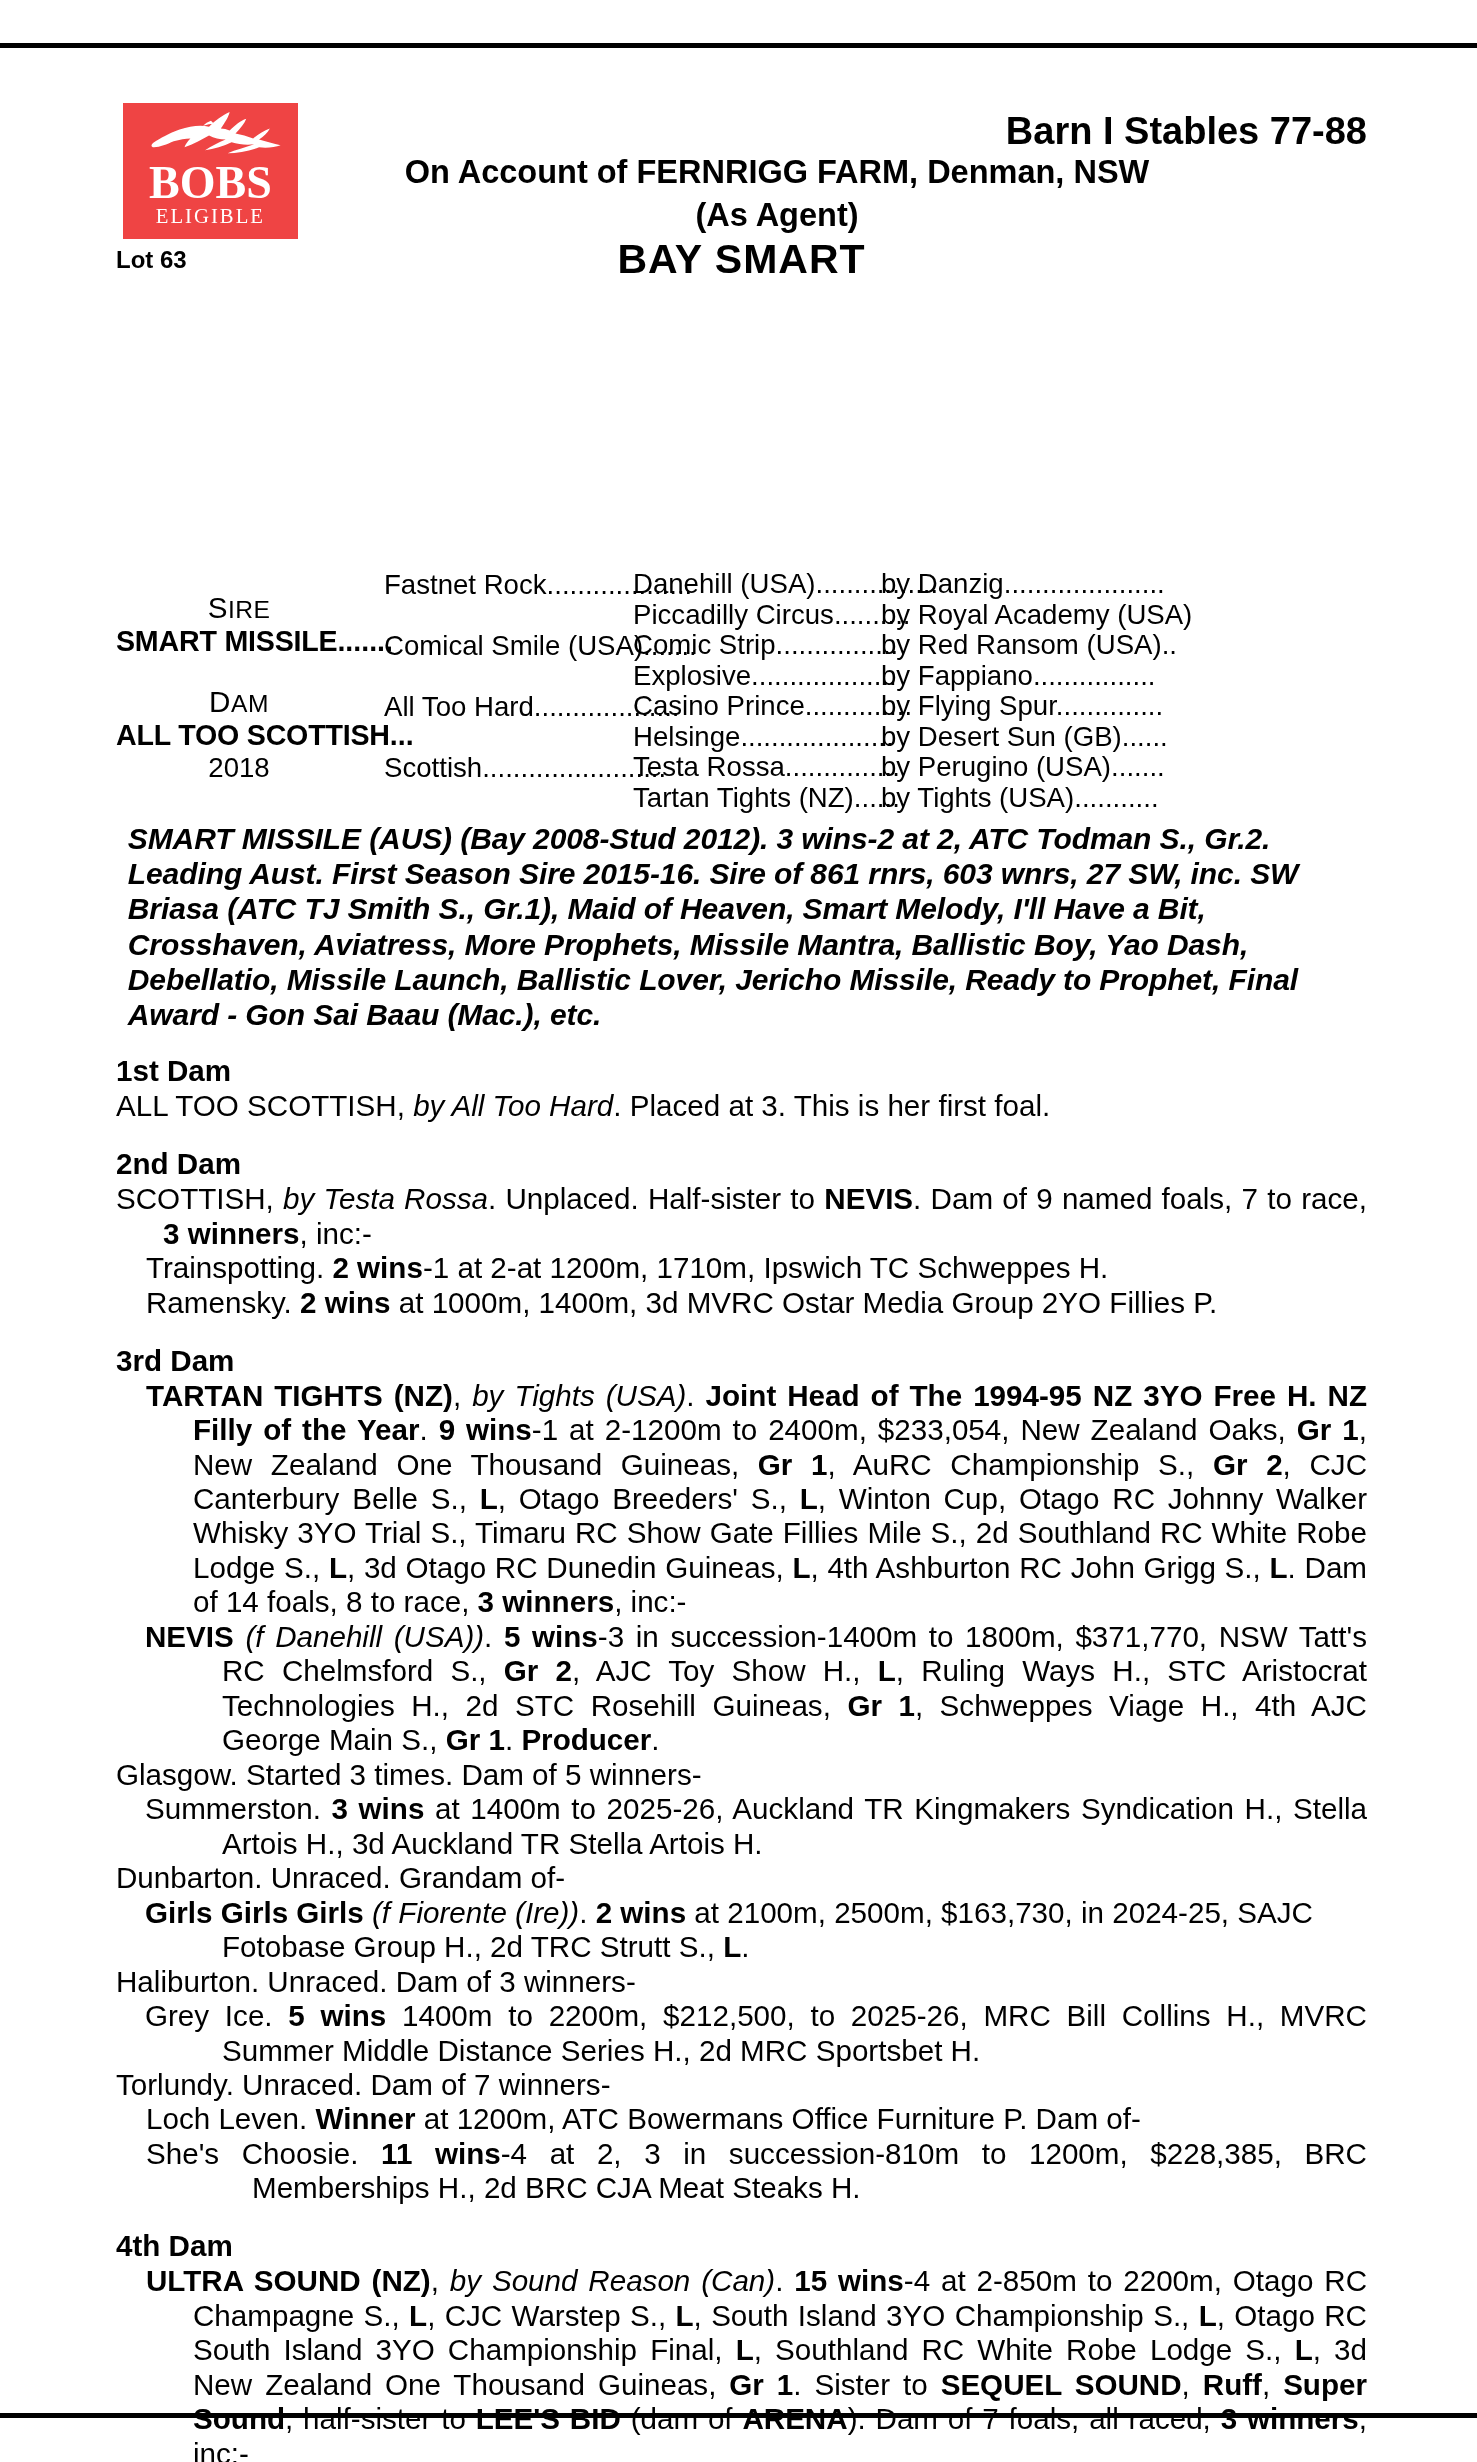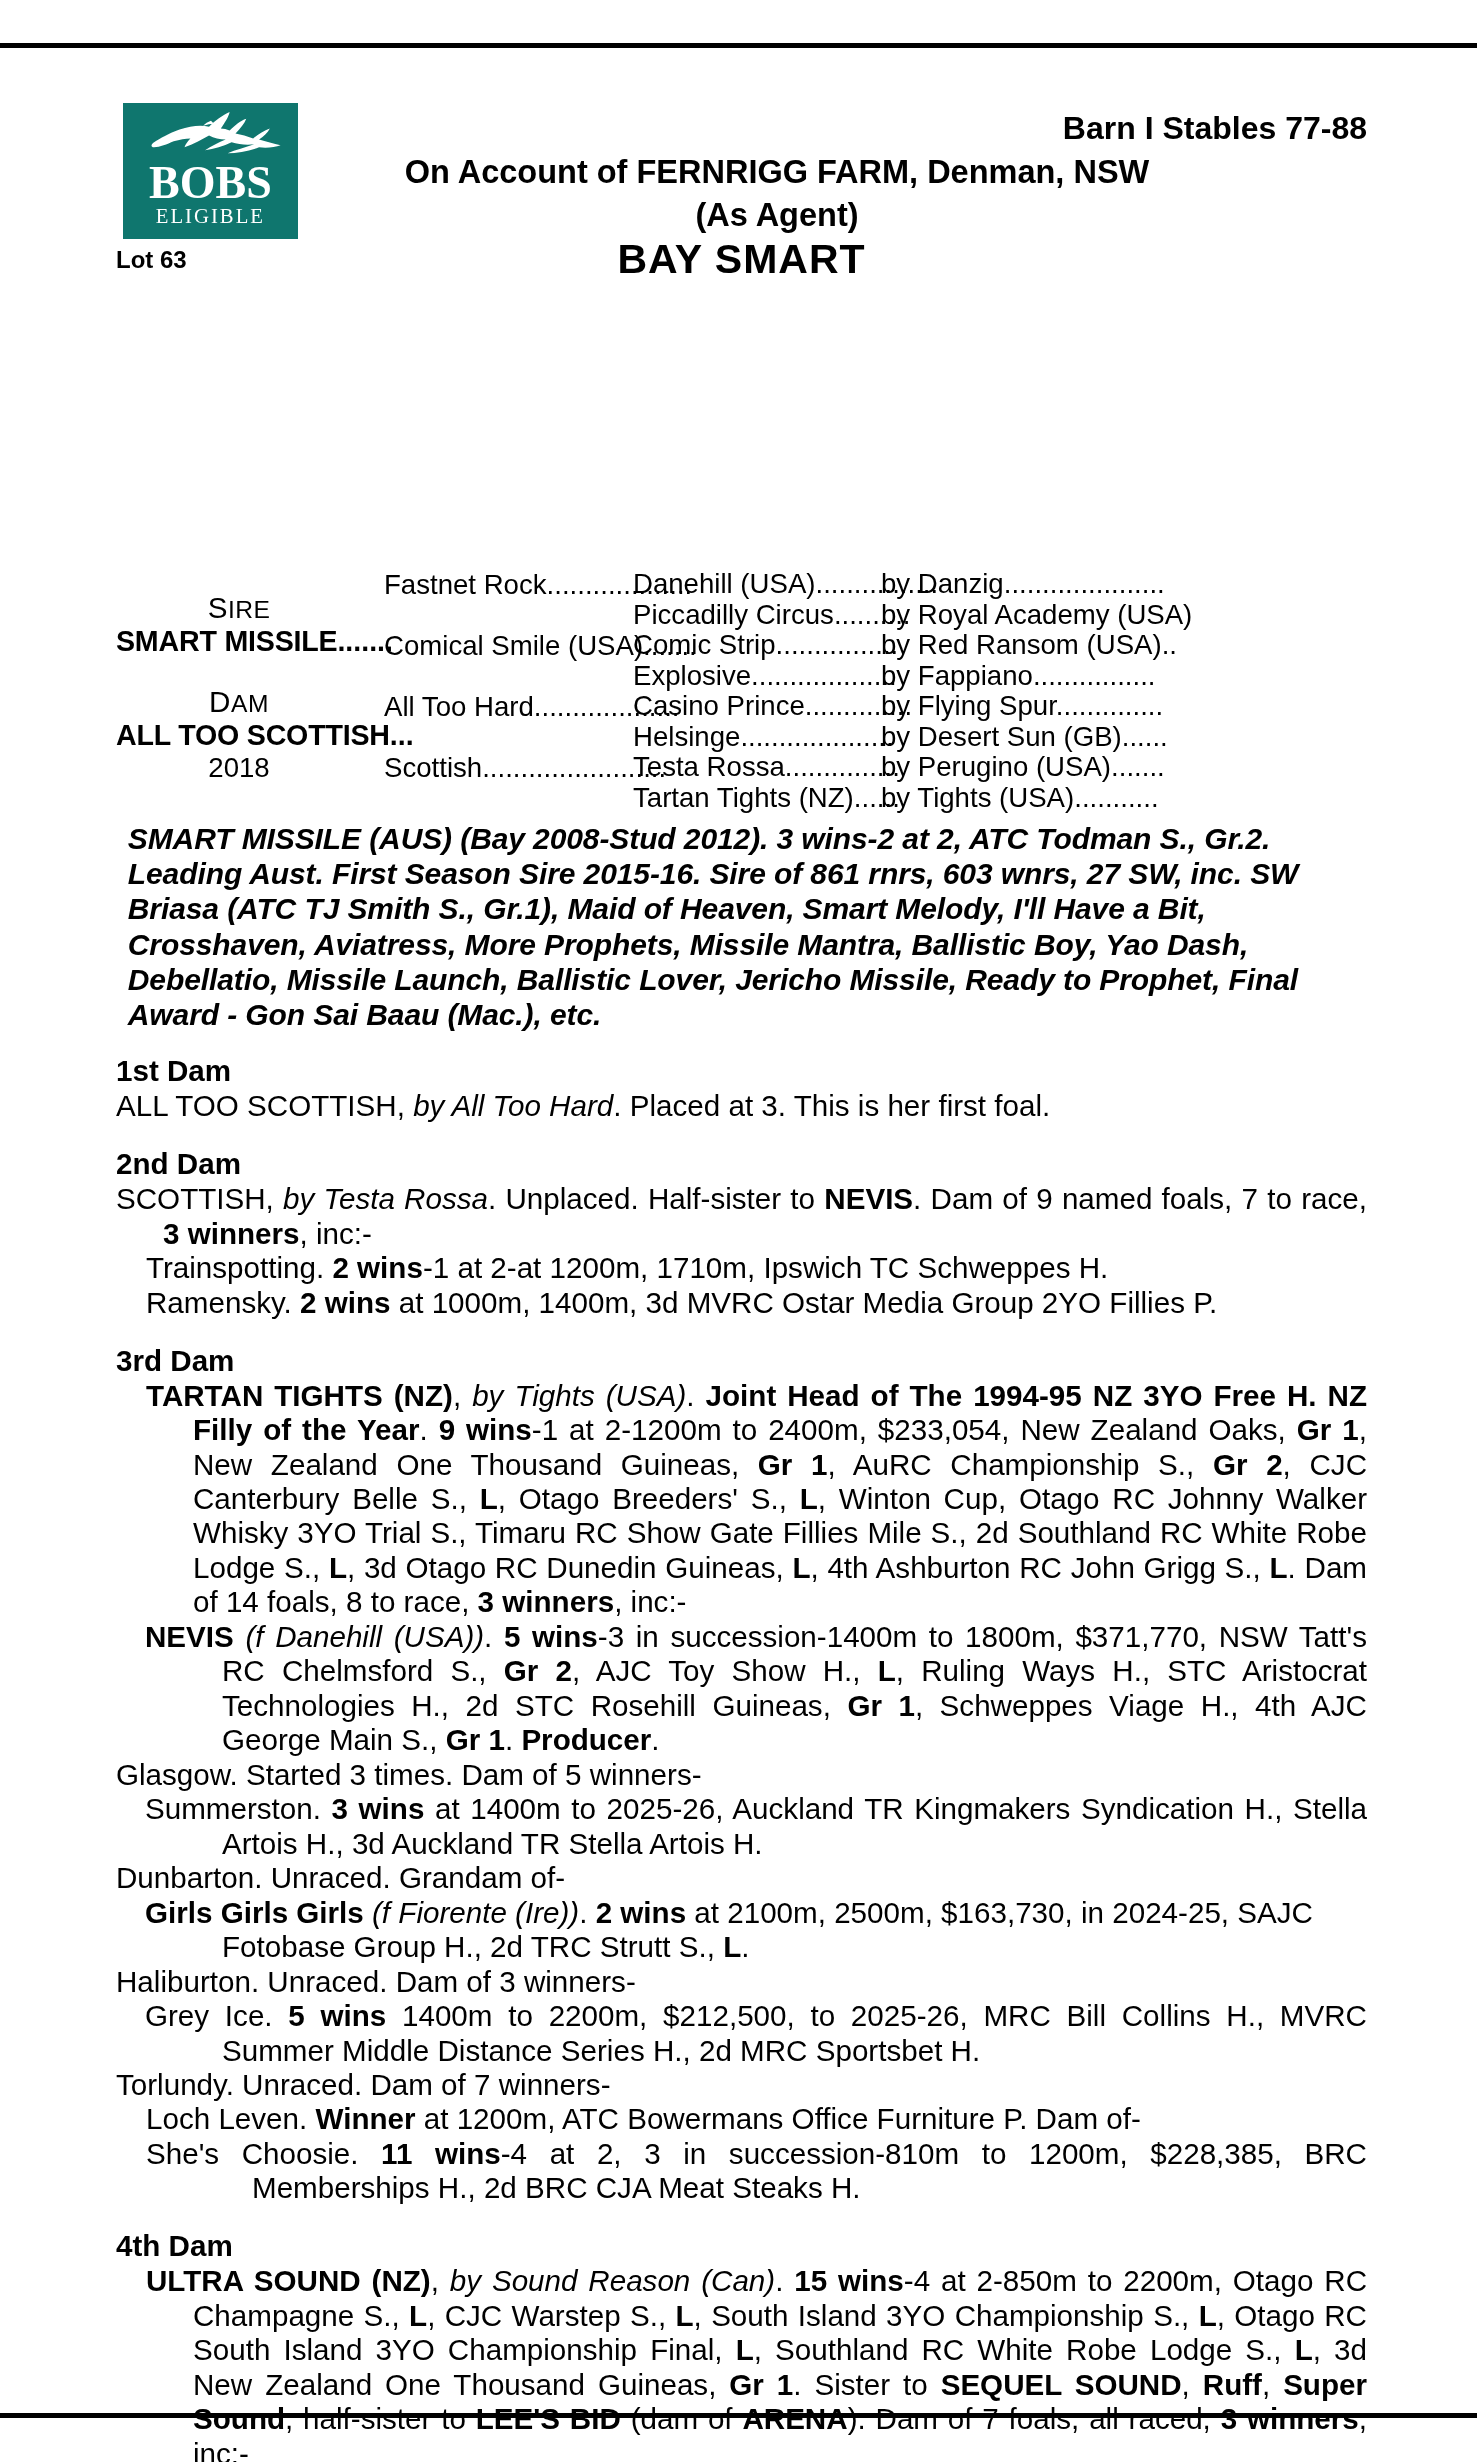--- a/index.html
+++ b/index.html
@@ -47,21 +47,21 @@
   .header-block {
     position: relative;
     height: 197px;
   }
   .bobs-logo {
     position: absolute;
     left: 6.9px;
     top: 44px;
     width: 175px;
     height: 136px;
-    background: #0f766e;
+    background: #ef4444;
     color: #fff;
     text-align: center;
     overflow: hidden;
   }
   .bobs-horse {
     margin-top: 5.9px;
     height: 51px;
   }
   .bobs-horse svg { display: block; margin: 0 auto; }
   .bobs-word {
@@ -76,21 +76,21 @@
     font-size: 20.7px;
     line-height: 23.6px;
     letter-spacing: 2px;
   }
 
   .barn {
     position: absolute;
     right: 0;
     top: 51px;
     font-weight: bold;
-    font-size: 32px;
+    font-size: 38px;
     white-space: nowrap;
   }
   .on-account {
     position: absolute;
     left: 0;
     right: 0;
     top: 95px;
     text-align: center;
     font-weight: bold;
     font-size: 32.5px;

